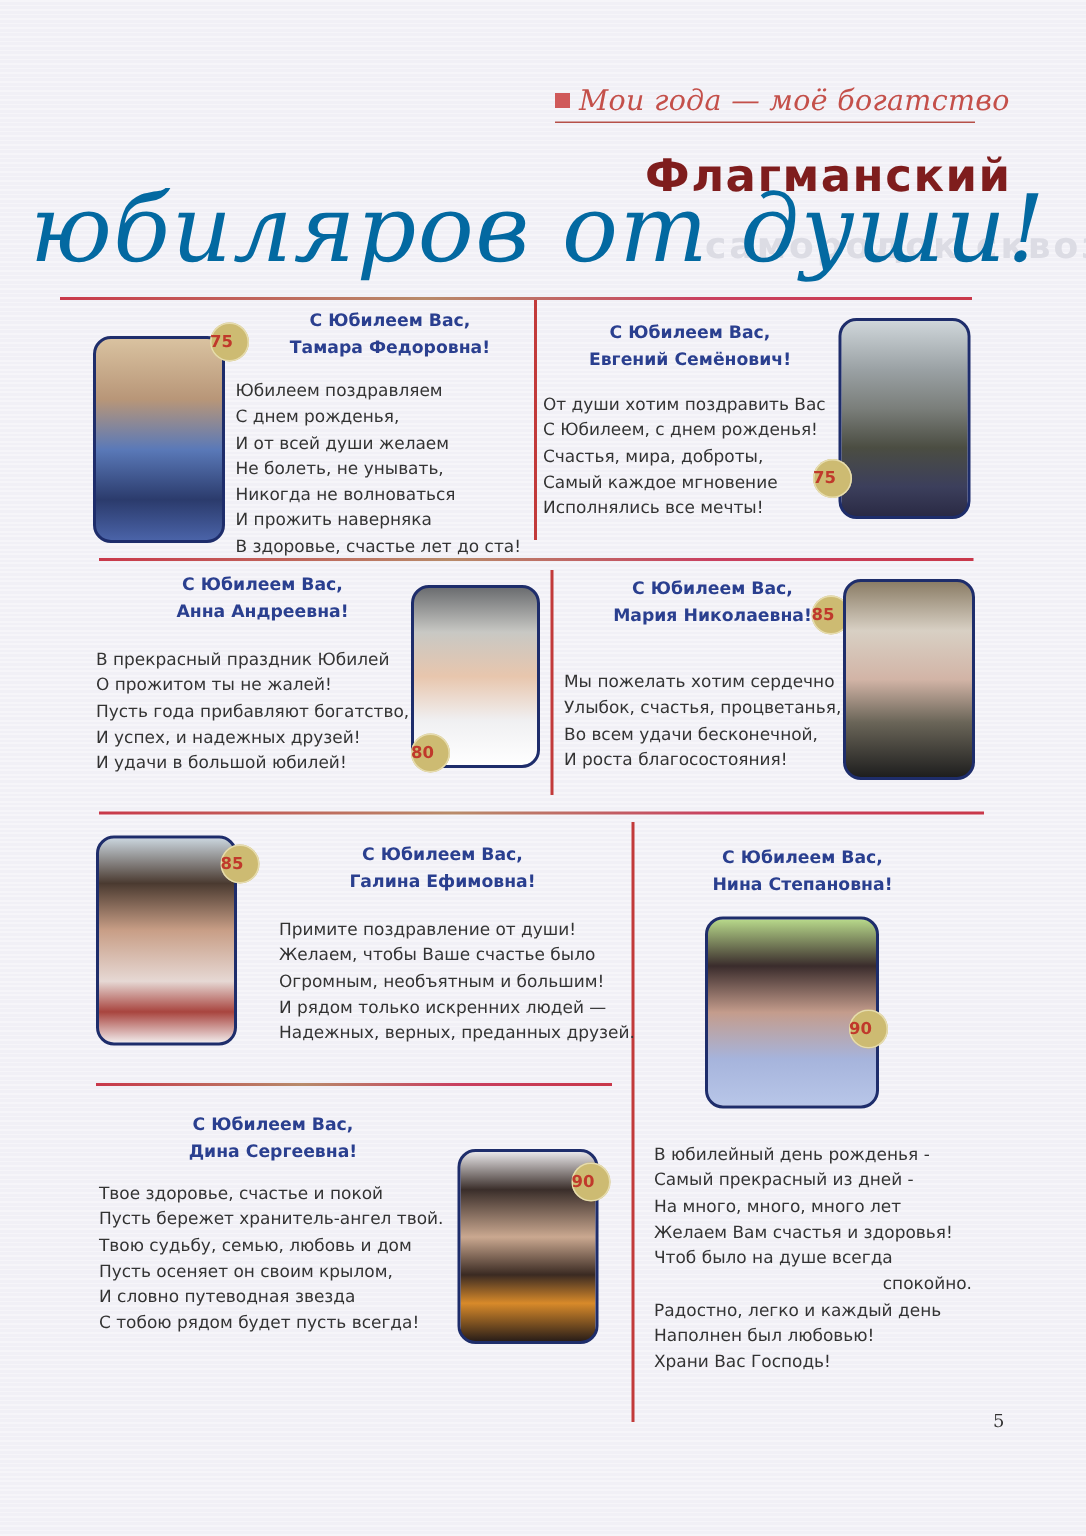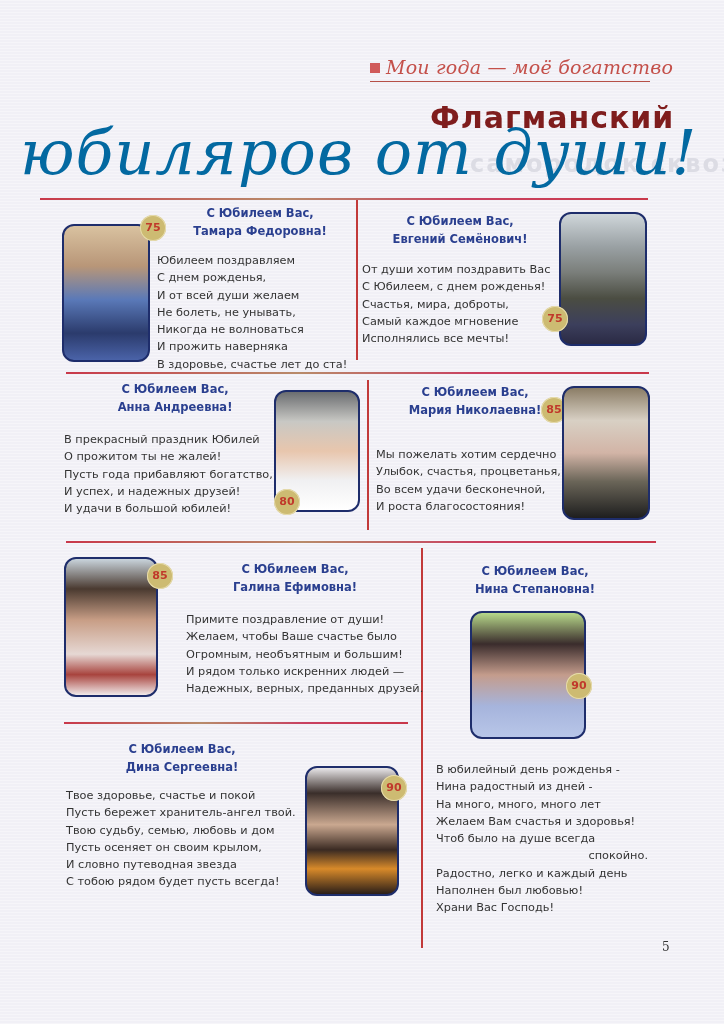--- a/index.html
+++ b/index.html
@@ -25,21 +25,21 @@
     }
     .hline { height:1.5px; background:linear-gradient(90deg,#c9384a,#b88b6a 40%,#c94060 70%,#c9384a); }
     .vline { width:1.5px; background:#c23a3a; }
     .heading { color:#2a3f8f; font-weight:bold; font-size:11.5px; text-align:center; line-height:18px; }
     .poem { font-size:11.3px; line-height:17.3px; color:#333; white-space:nowrap; }
     .photo {
       border:2px solid #1e2d6b; border-radius:12px; overflow:hidden;
     }
     .badge {
       width:26px; height:26px; border-radius:50%; background:#cdbb72;
-      color:#c0392b; font-weight:bold; font-size:11px; text-align:center; line-height:26px;
+      color:#c0392b; font-weight:bold; font-size:11px; text-align:left; line-height:26px;
       box-shadow:0 0 0 1px #e6dcae inset;
     }
     .page-num { left:662px; top:940px; font-family:"DejaVu Serif", serif; font-size:12px; color:#333; }
     .right-align { text-align:right; }
   </style>
 </head>
 <body>
 
 <div class="abs ghost">Флагманский</div>
 <div class="abs ghost2">самородок сквозь годы</div>
@@ -127,21 +127,21 @@
 </div>
 
 <div class="abs heading" style="left:460px;top:562px;width:150px;">
   <div>С Юбилеем Вас,</div>
   <div>Нина Степановна!</div>
 </div>
 <div class="abs photo" style="left:470px;top:611px;width:112px;height:124px;background:linear-gradient(180deg,#b7d88a 0%,#3a2c2c 25%,#c49c8c 50%,#a6b4dc 75%,#b8c6e8 100%);"></div>
 <div class="abs badge" style="left:566px;top:673px;">90</div>
 <div class="abs poem" style="left:436px;top:761px;">
   <div>В юбилейный день рожденья -</div>
-  <div>Нина радостный из дней -</div>
+  <div>Самый прекрасный из дней -</div>
   <div>На много, много, много лет</div>
   <div>Желаем Вам счастья и здоровья!</div>
   <div>Чтоб было на душе всегда</div>
   <div class="right-align" style="width:212px;">спокойно.</div>
   <div>Радостно, легко и каждый день</div>
   <div>Наполнен был любовью!</div>
   <div>Храни Вас Господь!</div>
 </div>
 
 <div class="abs heading" style="left:107px;top:740px;width:150px;">

